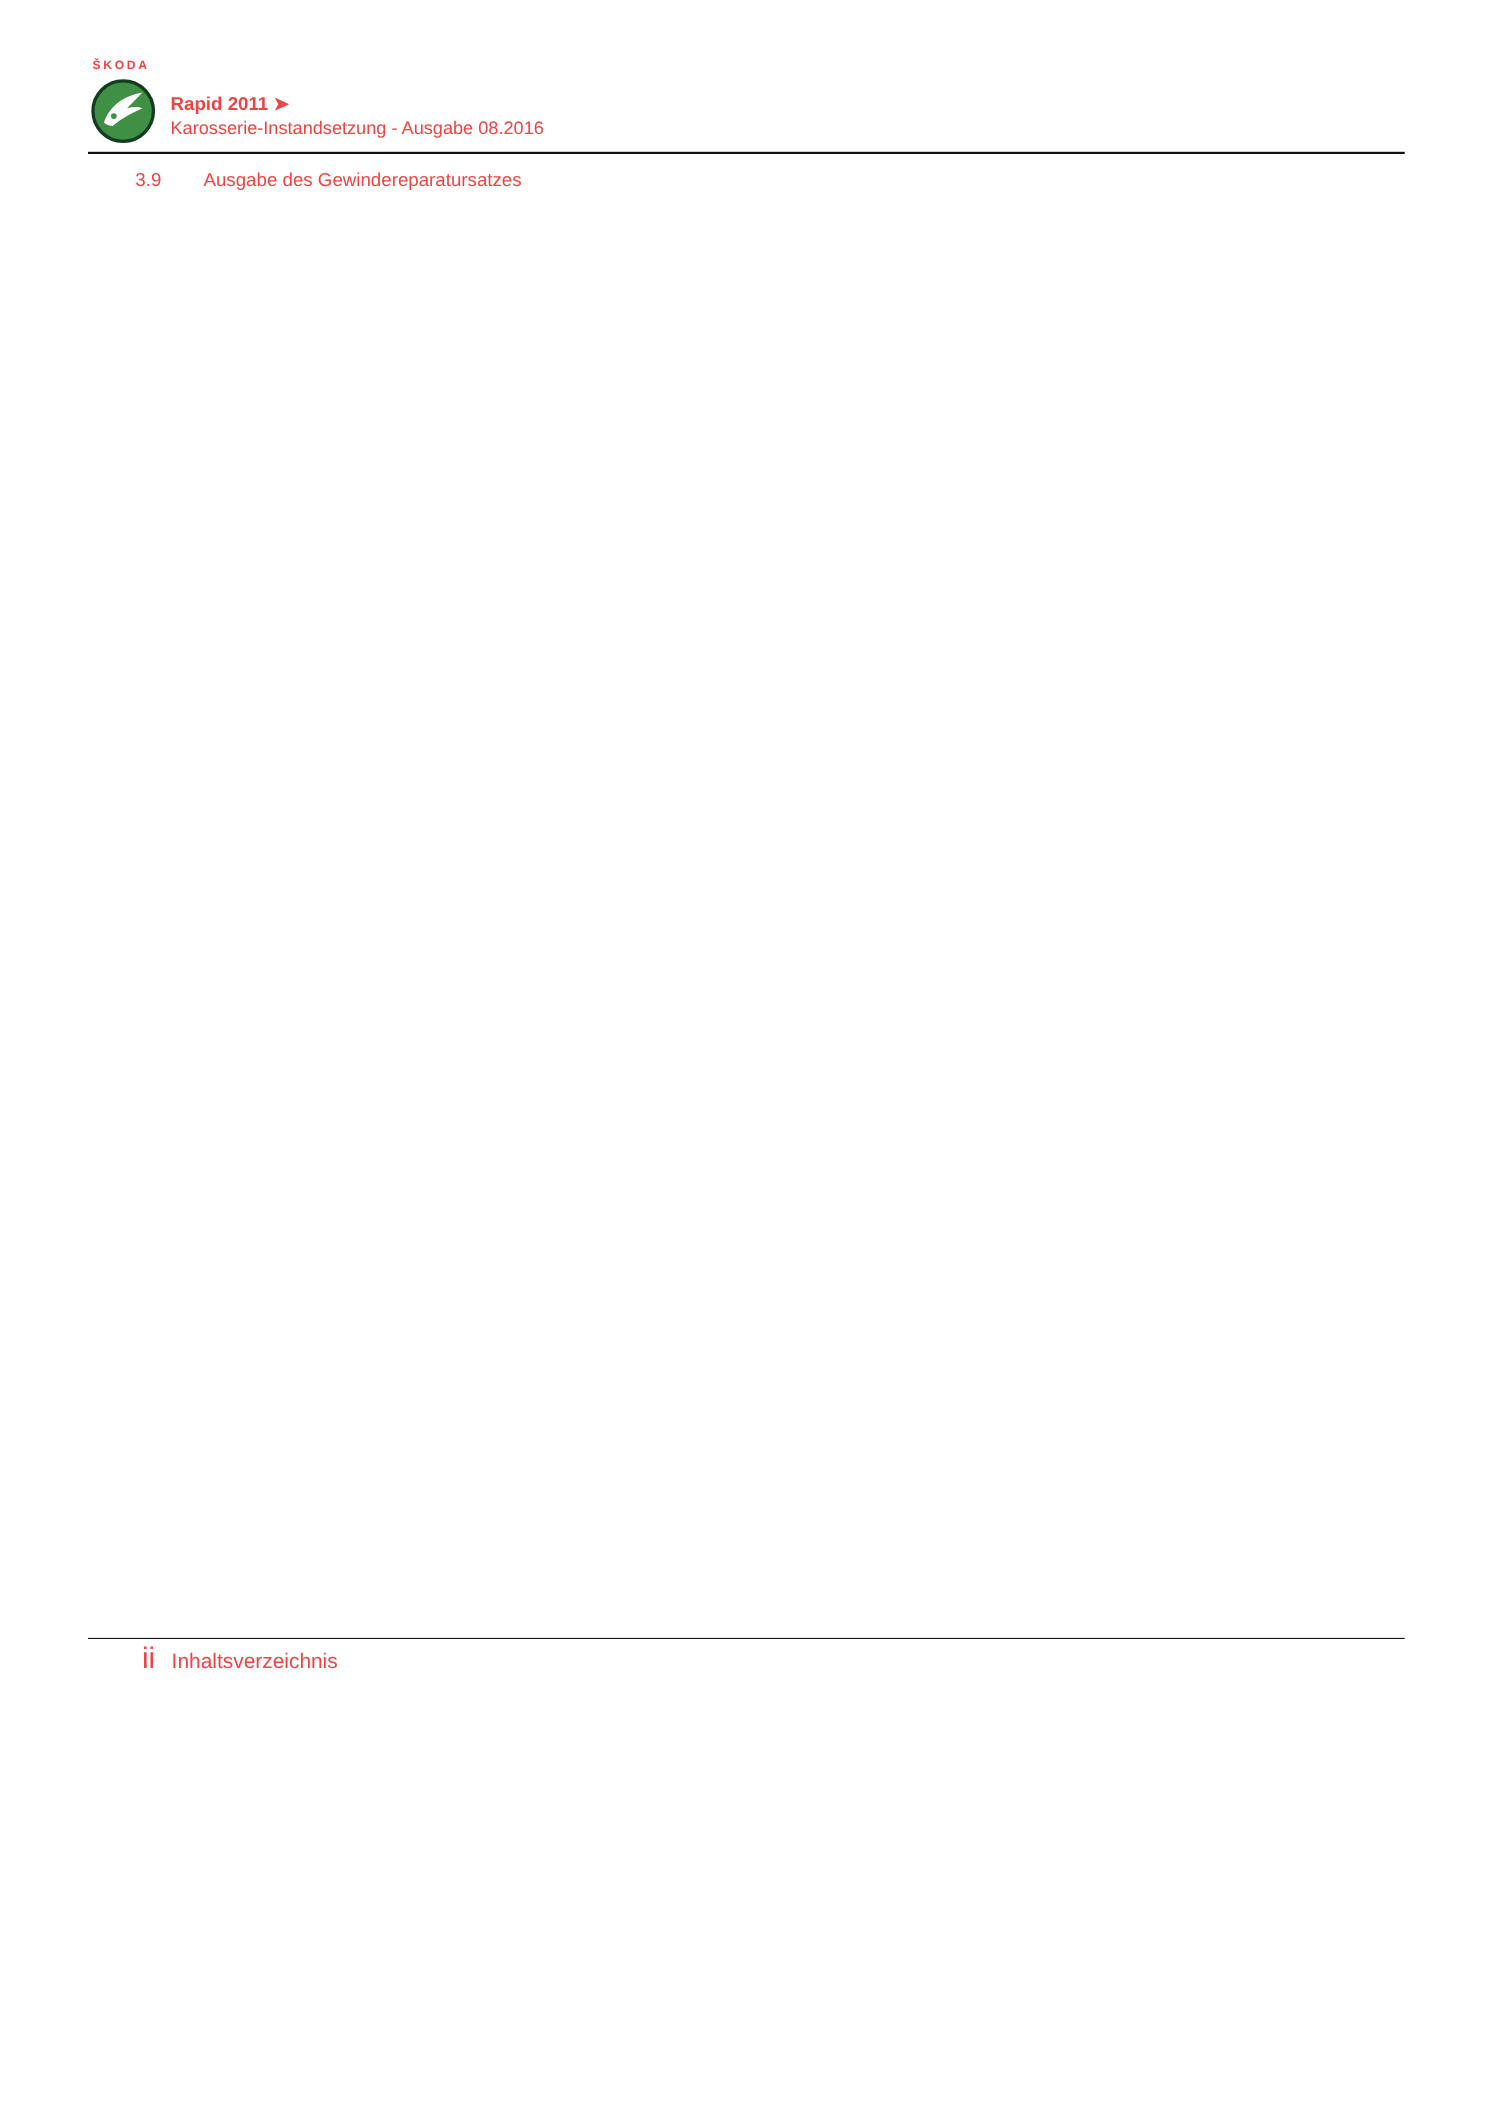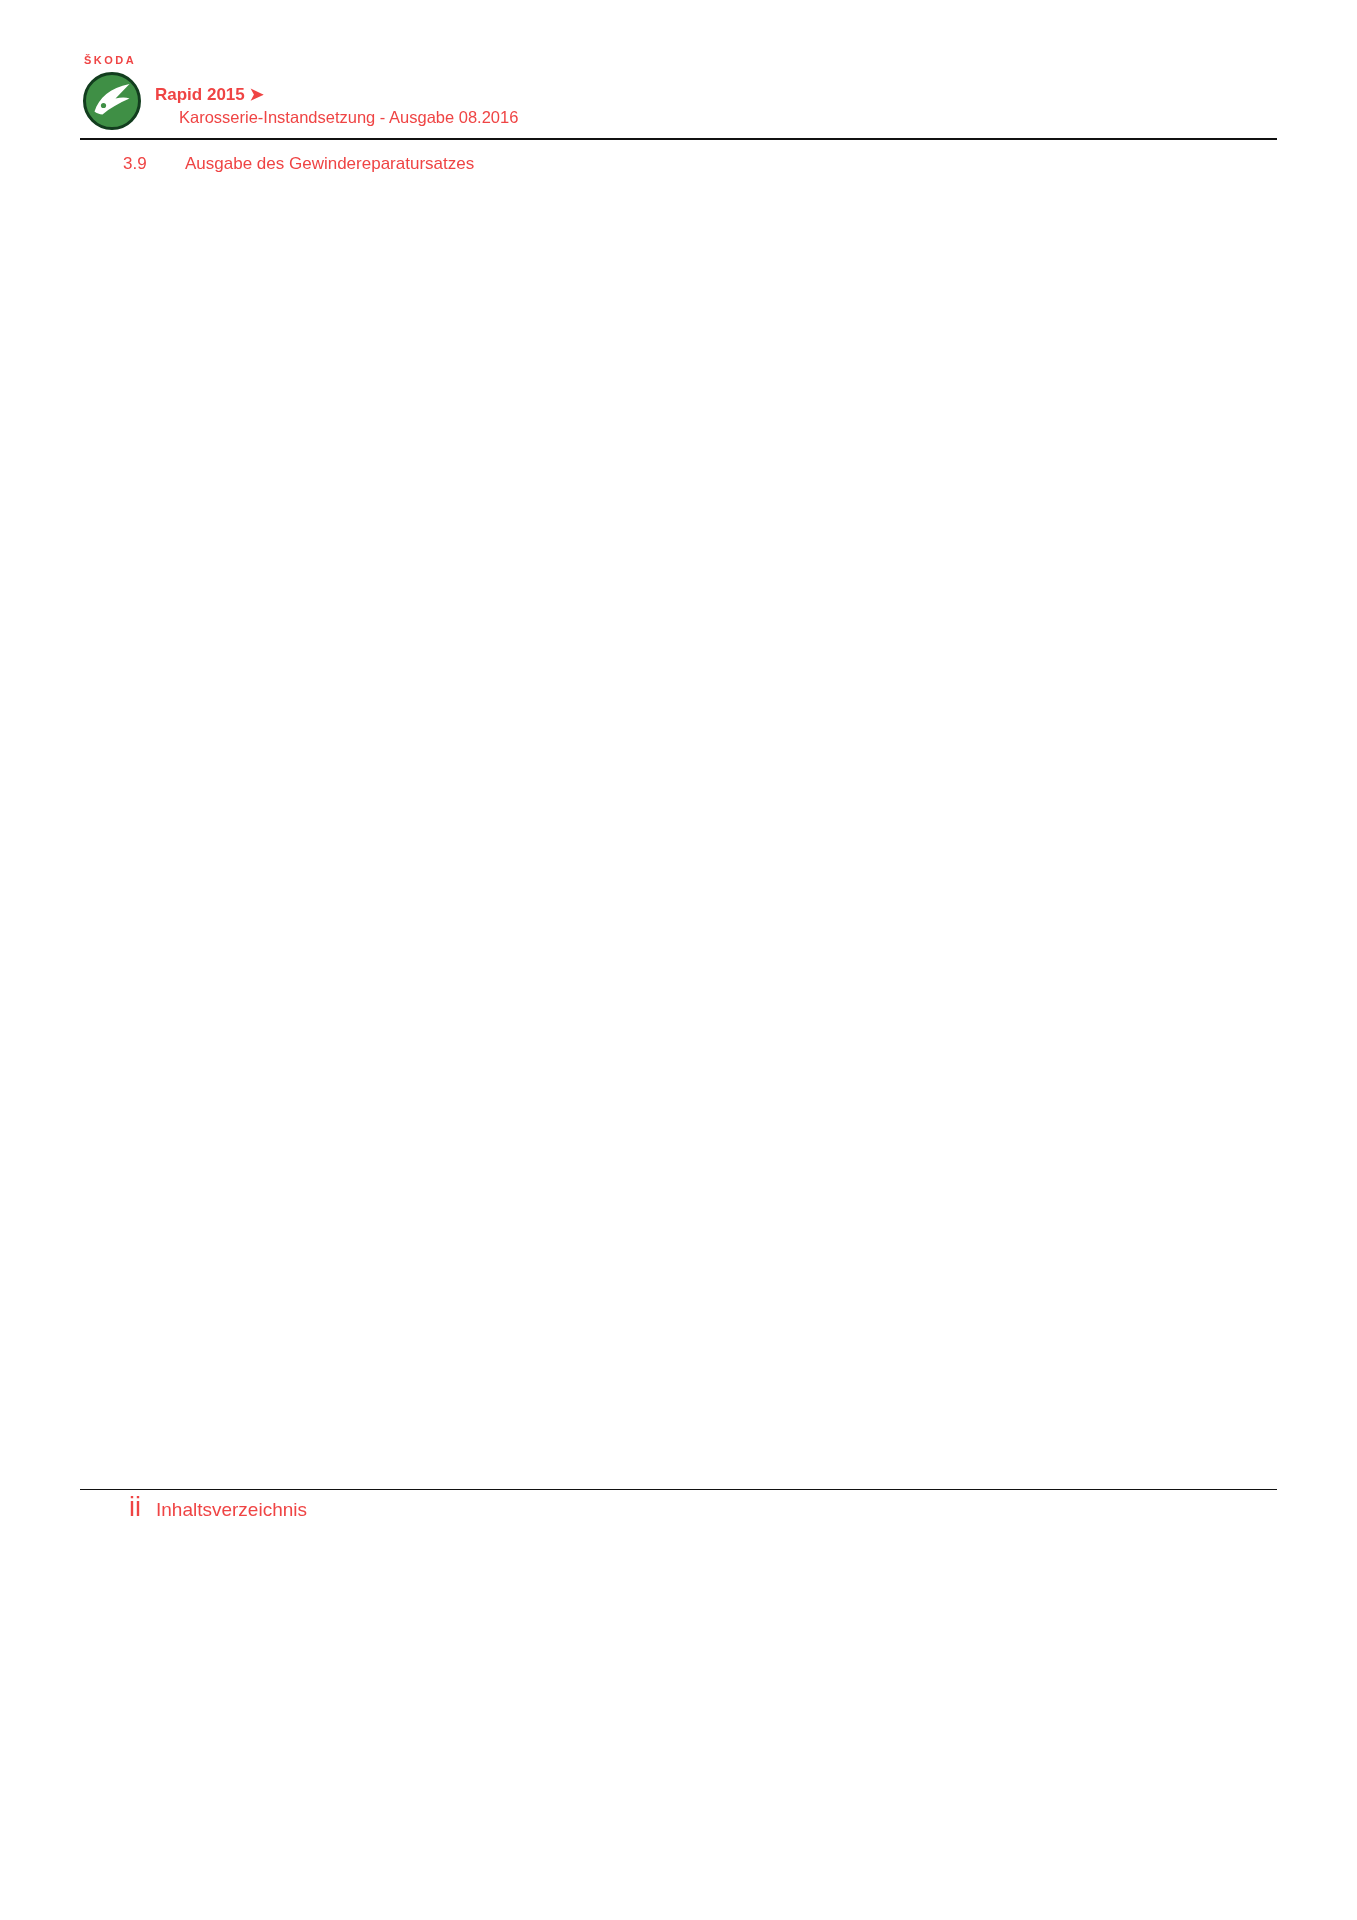--- a/index.html
+++ b/index.html
@@ -38,21 +38,20 @@
     left: 155px;
     top: 84px;
     font-size: 17px;
     font-weight: 700;
   }
   .doc-line {
     position: absolute;
     left: 155px;
     top: 108px;
     font-size: 16.5px;
-    margin-left: 24px;
   }
   .header-rule {
     position: absolute;
     left: 80px;
     width: 1197px;
     top: 138px;
     border-top: 2px solid #111111;
   }
 
   
@@ -104,21 +103,21 @@
 <div class="page">
 
   <div class="brand-wordmark">ŠKODA</div>
 
   <svg class="logo" viewBox="0 0 60 60" aria-hidden="true">
     <circle cx="30" cy="30" r="27.5" fill="var(--logo-green, #3f8f45)" stroke="#123d1e" stroke-width="3"></circle>
     <path d="M12.5 40.5 C17 27 28 16.5 47.5 13 L33.5 27.5 C39 26 44 26 47.5 27.5 C37 32 27.5 37.5 20.5 43.5 C17.5 43.2 14.5 42.2 12.5 40.5 Z" fill="#ffffff"></path>
     <circle cx="21.5" cy="34.5" r="2.6" fill="var(--logo-green, #3f8f45)"></circle>
   </svg>
 
-  <div class="model-line">Rapid 2015 ➤</div>
+  <div class="model-line">Rapid 2011 ➤</div>
   <div class="doc-line">Karosserie-Instandsetzung - Ausgabe 08.2016</div>
   <div class="header-rule"></div>
 
   <div class="toc">
       <div class="row sub">
     <span class="num">3.9</span>
     <span class="title">Ausgabe des Gewindereparatursatzes</span>
     <span class="dots"></span>
     <span class="page">64</span>
   </div>

